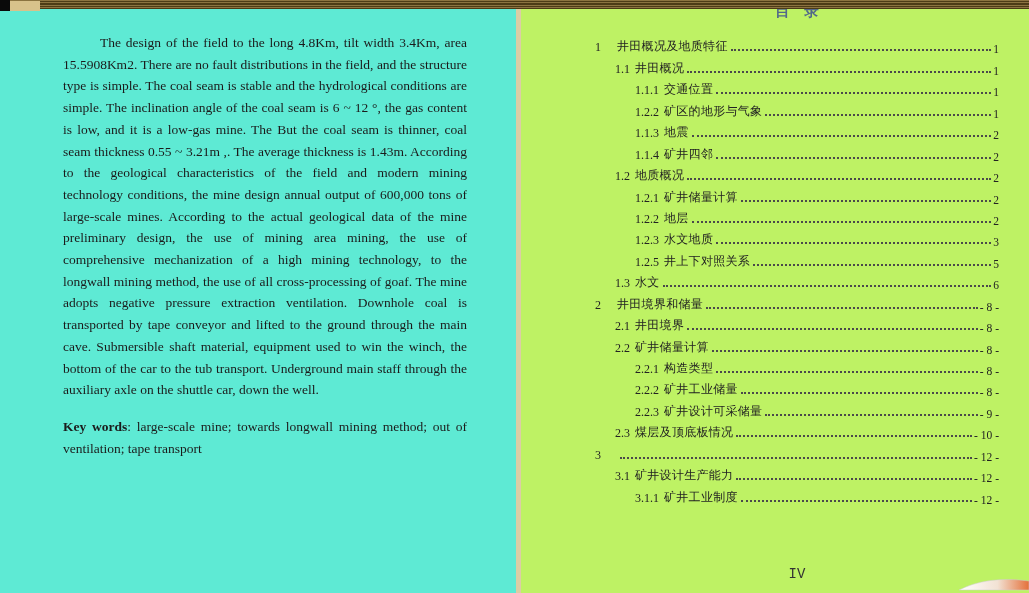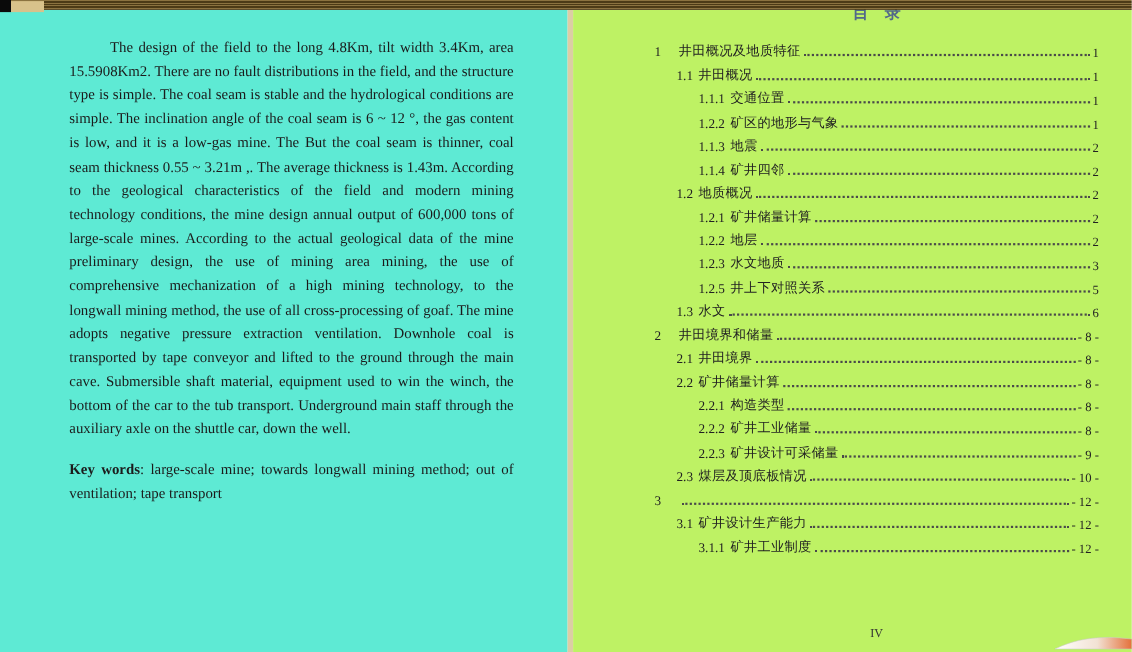--- a/index.html
+++ b/index.html
@@ -67,22 +67,22 @@
   .toc-item-title { letter-spacing: 0.3px; }
   .leader {
     flex: 1; min-width: 10px;
     border-bottom: 2px dotted #4a4a4a;
     margin: 0 2px 4px 3px;
   }
   .toc-page { font-size: 11.5px; }
 
   .footer {
     position: absolute; left: 0; right: 0; bottom: 4px;
-    text-align: center; font-size: 11px; color: #333;
-    font-family: Liberation Serif, serif;
+    text-align: center; font-size: 14px; color: #333;
+    font-family: Liberation Mono, monospace;
   }
 
   
   .page-curl { position: absolute; right: 0; bottom: 2px; width: 70px; height: 15px; z-index: 4; }
 </style>
 </head>
 <body>
 
 <div class="screen">
 

